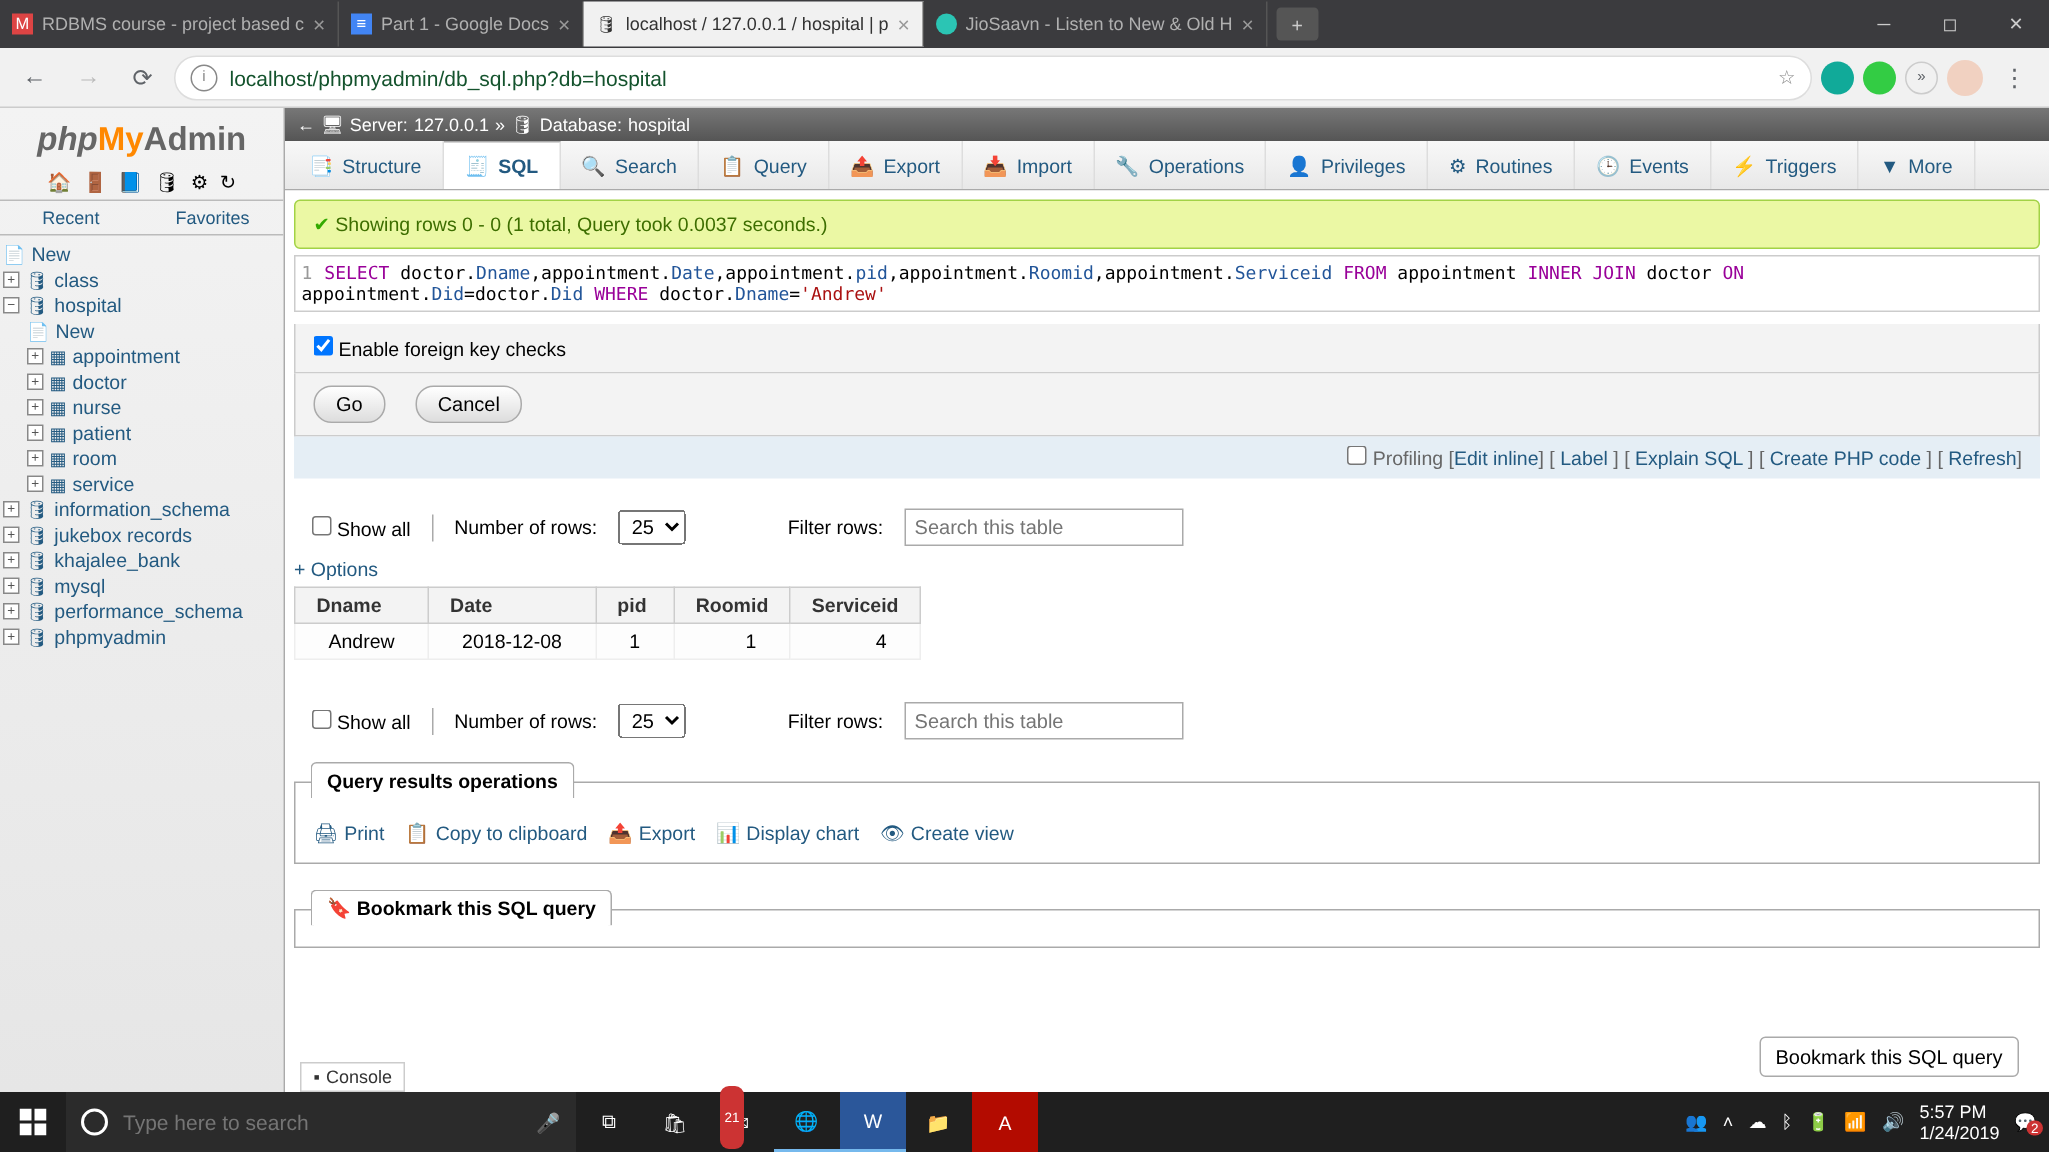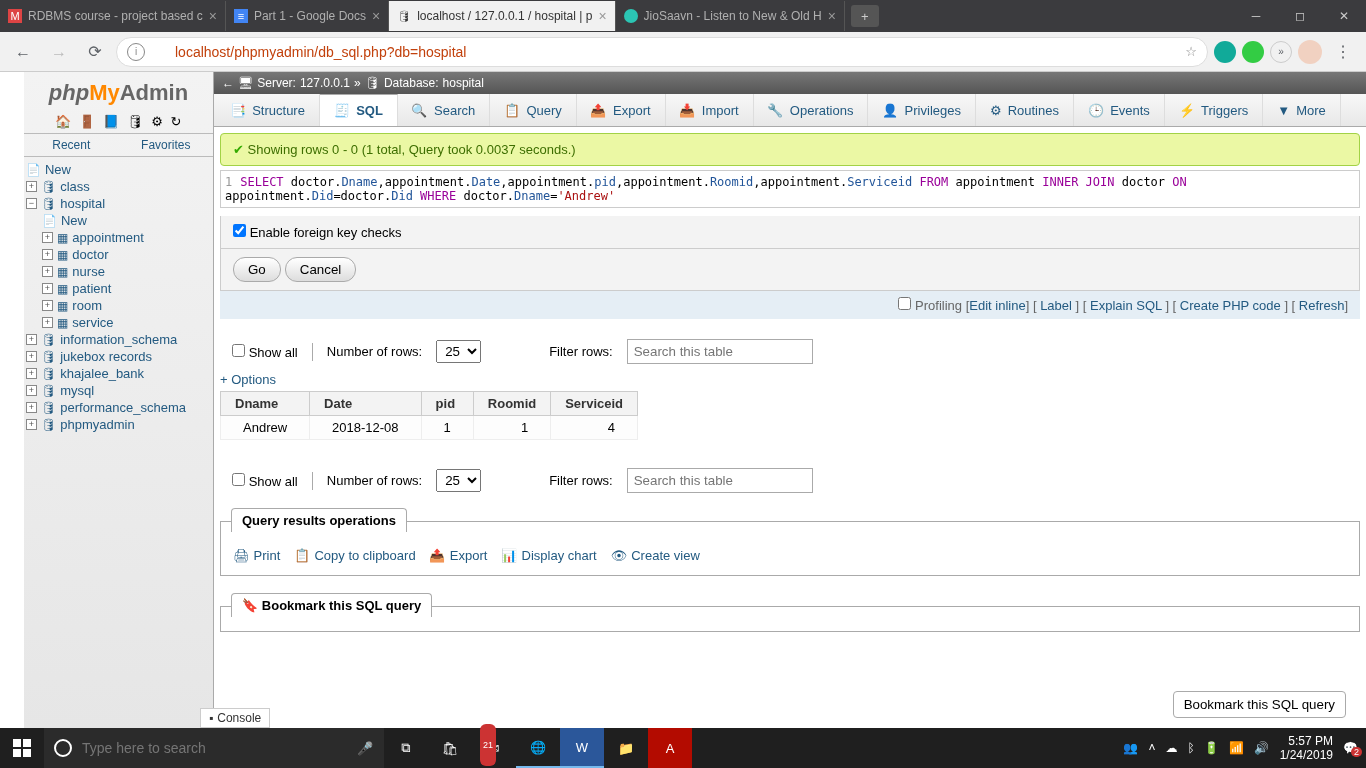--- a/index.html
+++ b/index.html
@@ -15,26 +15,26 @@
 .newtab { width: 28px; height: 22px; background: #555; border-radius: 3px; display: flex; align-items: center; justify-content: center; color: #ccc; margin-left: 6px; }
 .win-controls { margin-left: auto; display: flex; }
 .win-controls div { width: 44px; height: 32px; display: flex; align-items: center; justify-content: center; color: #ccc; font-size: 12px; }
 
 
 .chrome-toolbar { background: #f1f1f1; height: 40px; display: flex; align-items: center; padding: 0 8px; border-bottom: 1px solid #ccc; gap: 6px; }
 .nav-btn { width: 30px; height: 30px; display: flex; align-items: center; justify-content: center; color: #5f6368; border-radius: 50%; cursor: pointer; font-size: 16px; }
 .nav-btn.disabled { color: #bbb; }
 .url-bar { flex: 1; height: 30px; background: #fff; border: 1px solid #ddd; border-radius: 15px; display: flex; align-items: center; padding: 0 10px; gap: 8px; }
 .url-bar .info { width: 18px; height: 18px; border: 1px solid #888; border-radius: 50%; display: flex; align-items: center; justify-content: center; font-size: 10px; color: #888; }
-.url-text { color: #c2410c; font-size: 14px; flex: 1; margin-left: 22px; }
+.url-text { color: #14532d; font-size: 14px; flex: 1; }
 .ext-icon { width: 22px; height: 22px; border-radius: 50%; }
 .avatar { width: 24px; height: 24px; border-radius: 50%; background: #f1d1c1; }
 
 
-.pma-container { display: flex; height: calc(100% - 72px - 40px); margin-left: 24px; }
+.pma-container { display: flex; height: calc(100% - 72px - 40px); }
 .pma-sidebar { width: 190px; background: linear-gradient(to bottom, #f3f3f3, #e6e6e6); border-right: 1px solid #aaa; padding: 4px 0; overflow: hidden; }
 .pma-logo { text-align: center; font-size: 22px; font-weight: bold; padding: 4px; }
 .pma-logo .p1 { color: #666; font-style: italic; }
 .pma-logo .p2 { color: #ff8800; }
 .pma-logo .p3 { color: #666; }
 .sidebar-icons { text-align: center; padding: 4px; font-size: 13px; }
 .sidebar-icons span { margin: 0 2px; cursor: pointer; }
 .sidebar-tabs { display: flex; border-bottom: 1px solid #bbb; border-top: 1px solid #bbb; }
 .sidebar-tabs div { flex: 1; text-align: center; padding: 4px; font-size: 12px; color: #235a81; cursor: pointer; }
 .tree { padding: 4px 2px; font-size: 13px; color: #235a81; }
@@ -87,21 +87,21 @@
 
 
 .taskbar { position: absolute; bottom: 0; left: 0; right: 0; height: 40px; background: #1f1f1f; display: flex; align-items: center; color: #fff; }
 .task-btn { width: 44px; height: 40px; display: flex; align-items: center; justify-content: center; cursor: pointer; }
 .task-search { display: flex; align-items: center; background: #2b2b2b; height: 40px; width: 340px; padding: 0 10px; color: #aaa; gap: 10px; }
 .task-search input { background: transparent; border: none; color: #fff; flex: 1; font-size: 14px; outline: none; }
 .task-apps { display: flex; }
 .task-apps .task-btn { position: relative; }
 .task-apps .task-btn.active { border-bottom: 2px solid #76b9ed; }
 .tray { margin-left: auto; display: flex; align-items: center; gap: 10px; padding-right: 8px; font-size: 12px; }
-.tray .clock { text-align: right; line-height: 1.2; }
+.tray .clock { text-align: left; line-height: 1.2; }
 </style>
 </head>
 <body>
 
 <div class="titlebar">
   <div class="tab">
     <span class="tab-icon" style="background:#d44;color:#fff;">M</span>
     <span class="tab-text">RDBMS course - project based c</span>
     <span class="tab-close">×</span>
   </div>
@@ -312,21 +312,21 @@
         <span>Showing rows 0 - 0 (1 total, Query took 0.0037 seconds.)</span>
       </div>
 
       <div class="sql-box">
         <span class="line-no">1</span><span class="sql-kw">SELECT</span> doctor.<span class="sql-col">Dname</span>,appointment.<span class="sql-col">Date</span>,appointment.<span class="sql-col">pid</span>,appointment.<span class="sql-col">Roomid</span>,appointment.<span class="sql-col">Serviceid</span> <span class="sql-kw">FROM</span> appointment <span class="sql-kw">INNER JOIN</span> doctor <span class="sql-kw">ON</span> appointment.<span class="sql-col">Did</span>=doctor.<span class="sql-col">Did</span> <span class="sql-kw">WHERE</span> doctor.<span class="sql-col">Dname</span>=<span class="sql-str">'Andrew'</span>
       </div>
 
       <div class="form-row">
         <label><input type="checkbox" checked="" style=""> <span>Enable foreign key checks</span></label>
       </div>
-      <div class="form-row" style="gap:4px;">
+      <div class="form-row" style="gap:20px;">
         <button class="btn">Go</button>
         <button class="btn">Cancel</button>
       </div>
 
       <div class="links-row">
         <input type="checkbox" style=""> <span>Profiling</span>
         [<a>Edit inline</a>]
         [ <a>Label</a> ]
         [ <a>Explain SQL</a> ]
         [ <a>Create PHP code</a> ]

